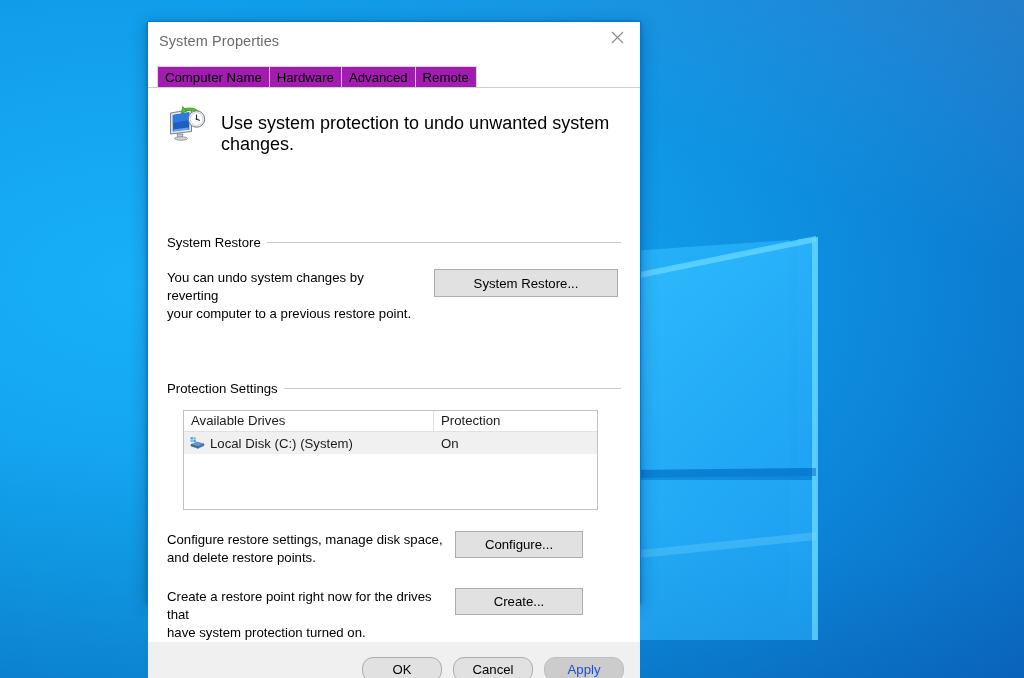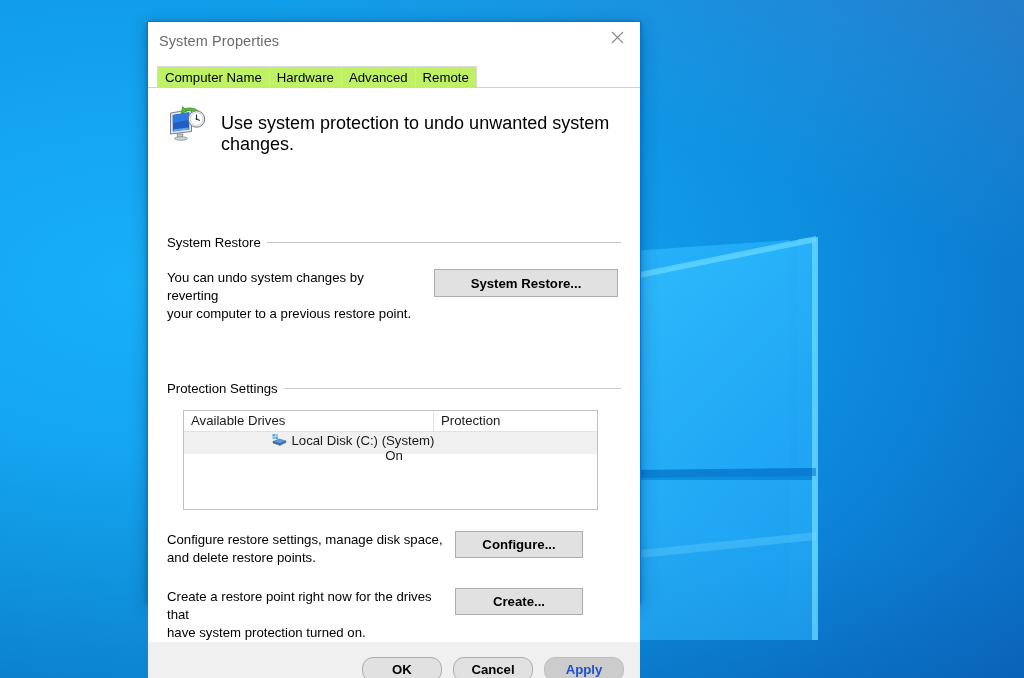--- a/index.html
+++ b/index.html
@@ -97,21 +97,21 @@
     flex: none;
     position: relative;
     box-sizing: border-box;
   }
   .tab {
     height: 22px;
     line-height: 22px;
     padding: 0 7px;
     font-size: 13.2px;
     color: #000000;
-    background: #bef264;
+    background: #a21caf;
     border: 1px solid #d9d9d9;
     border-bottom: none;
     margin-right: -1px;
     box-sizing: border-box;
     cursor: default;
     white-space: nowrap;
   }
   .tab.active {
     background: #ffffff;
     height: 25px;
@@ -191,21 +191,20 @@
     color: #000000;
     background: #e1e1e1;
     border: 1px solid #adadad;
     box-sizing: border-box;
     text-align: center;
     cursor: default;
     white-space: nowrap;
     display: inline-flex;
     align-items: center;
     justify-content: center;
-    font-weight: bold;
   }
   .btn.disabled {
     color: #1d4ed8;
     background: #cccccc;
     border-color: #bfbfbf;
   }
 
   
   #drives-list {
     border: 1px solid #c0c0c0;
@@ -233,21 +232,20 @@
   }
   #drives-header .col.c1 { width: 250px; border-right: 1px solid #e2e2e2; }
   #drives-header .col.c2 { flex: 1; }
 
   .drive-row {
     display: flex;
     height: 22px;
     align-items: center;
     background: #f0f0f0;
     cursor: default;
-    flex-direction: column;
   }
   .drive-row .cell {
     font-size: 13.2px;
     color: #1a1a1a;
     box-sizing: border-box;
     display: flex;
     align-items: center;
   }
   .drive-row .cell.c1 { width: 250px; padding-left: 5px; }
   .drive-row .cell.c2 { flex: 1; padding-left: 7px; }

